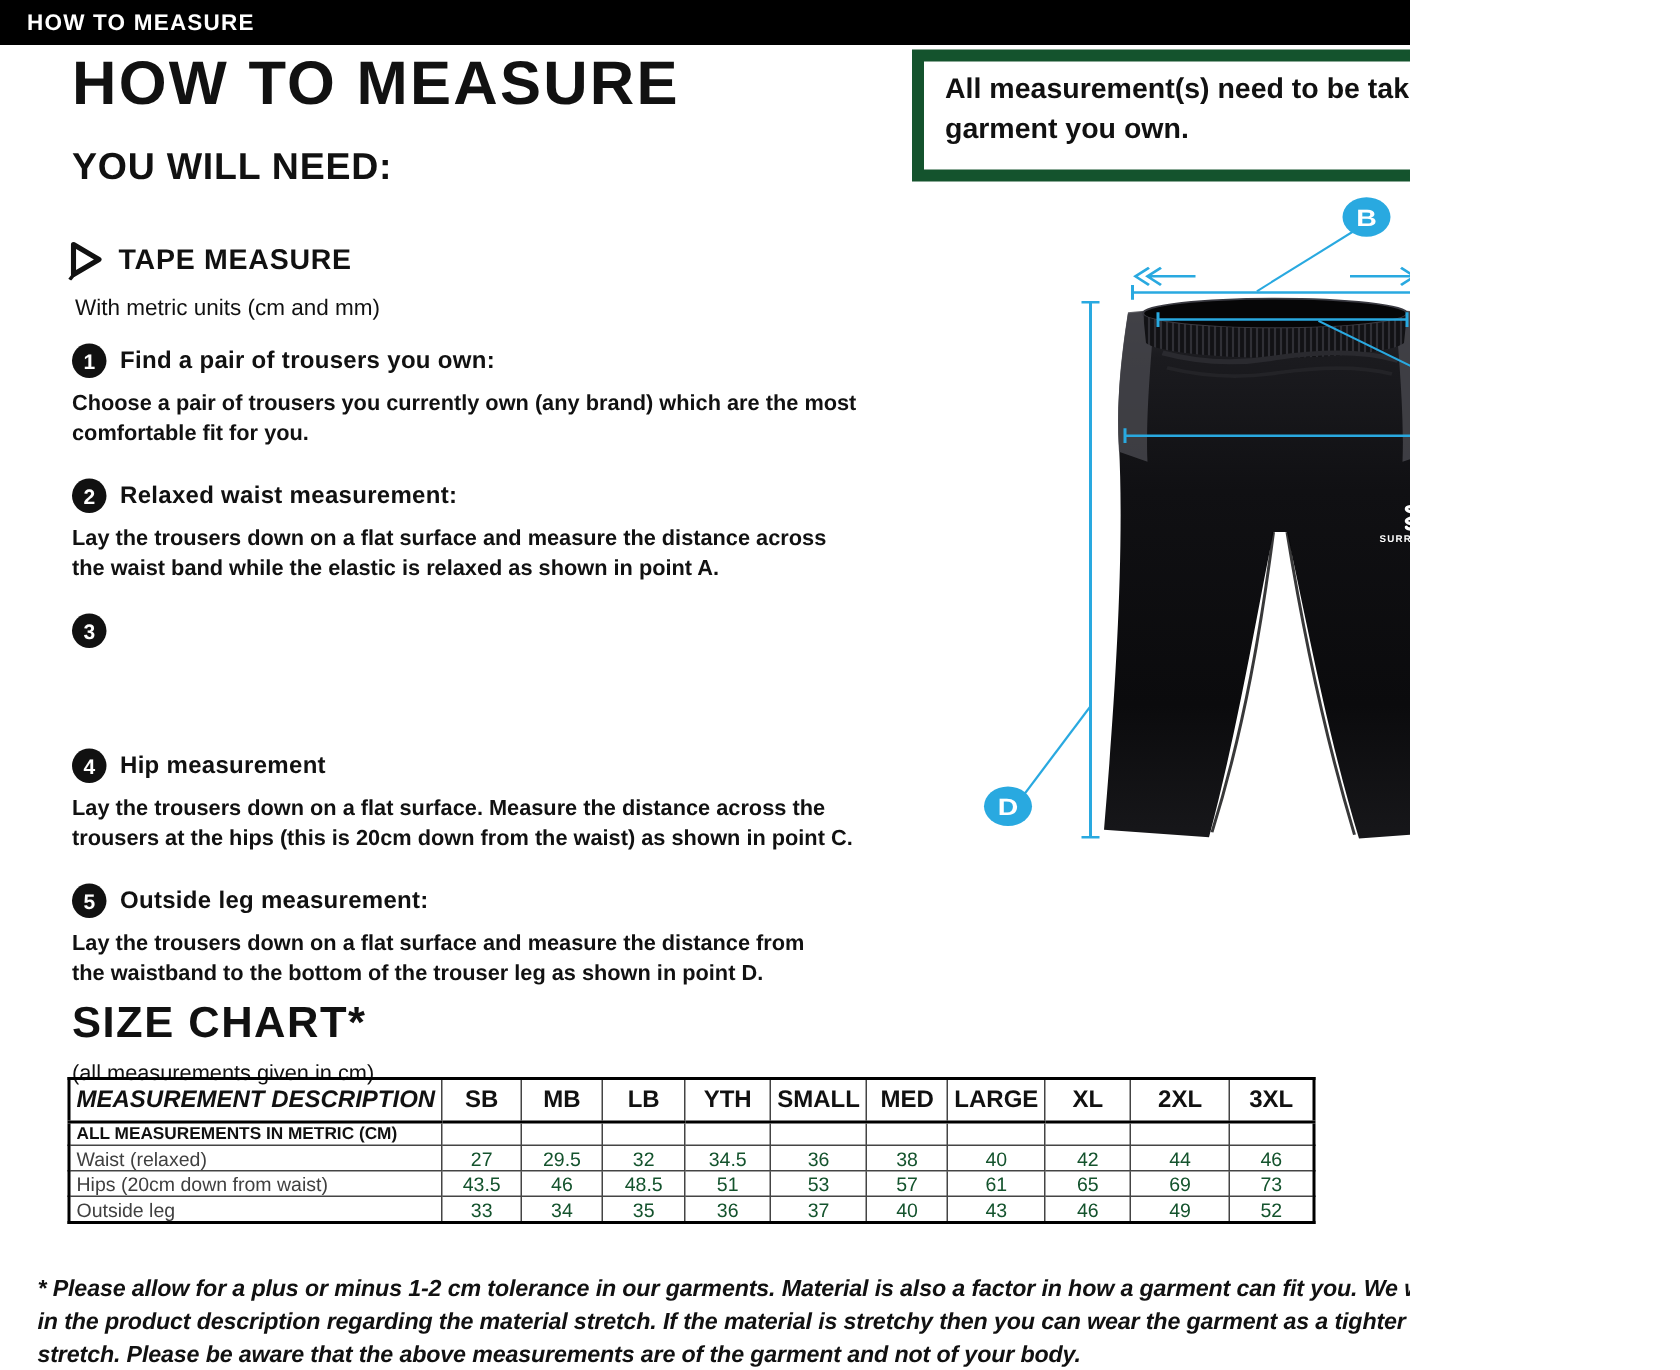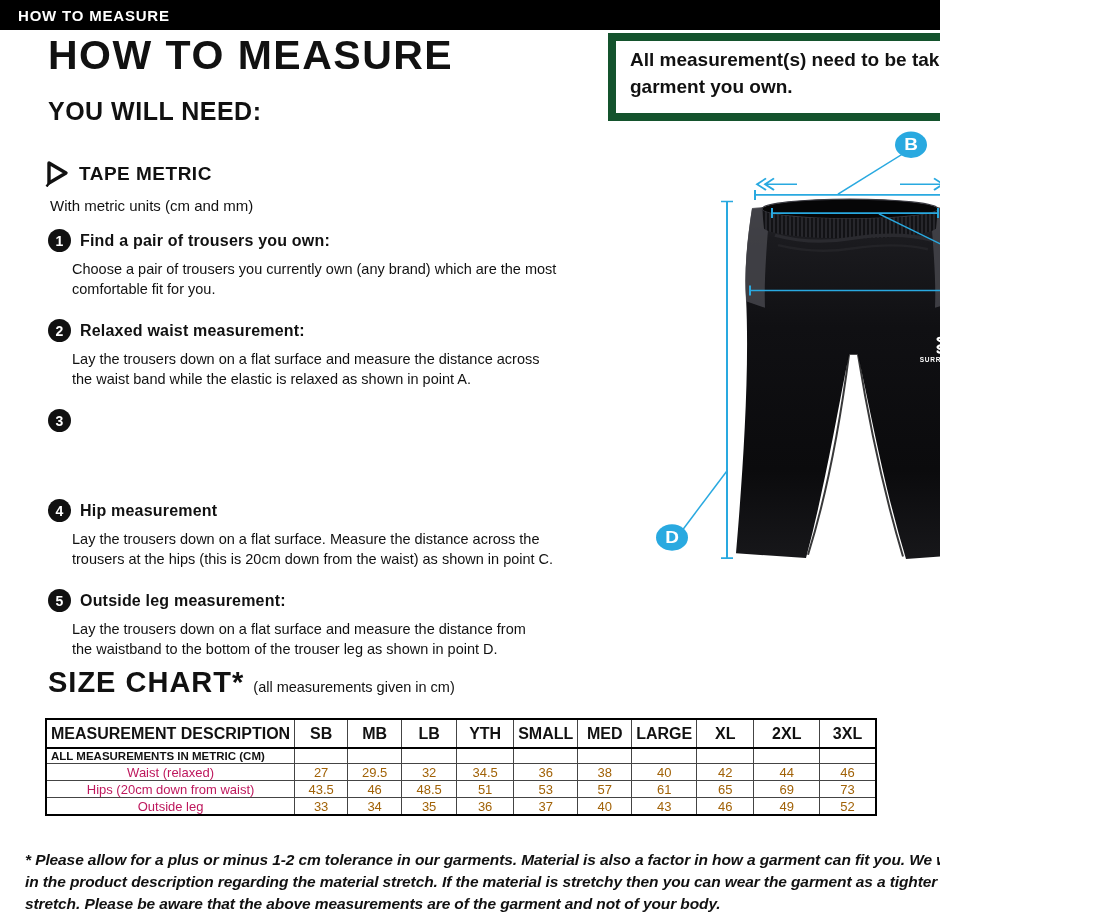--- a/index.html
+++ b/index.html
@@ -27,36 +27,36 @@
   .tape-row{position:absolute;left:45px;top:160px;display:flex;align-items:center;gap:10px;}
   .tape-row .tape-label{font-size:19px;font-weight:800;letter-spacing:.5px;}
   .tape-note{position:absolute;left:50px;top:197px;font-size:15px;font-weight:400;}
 
   
   .step{position:absolute;left:48px;width:610px;}
   .step-head{display:flex;align-items:center;gap:9px;}
   .step-badge{flex:none;width:23px;height:23px;border-radius:50%;background:#111;color:#fff;
               font-size:14px;font-weight:700;display:flex;align-items:center;justify-content:center;}
   .step-title{font-size:16px;font-weight:800;letter-spacing:.2px;}
-  .step-body{margin-top:7px;font-size:14.5px;font-weight:400;line-height:1.38;white-space:pre-line;margin-left:24px;}
-
-  
-  .size-chart-heading{position:absolute;left:48px;top:666px;display:flex;align-items:baseline;gap:9px;}
+  .step-body{margin-top:7px;font-size:14.5px;font-weight:700;line-height:1.38;white-space:pre-line;}
+
+  
+  .size-chart-heading{position:absolute;left:48px;top:666px;display:flex;align-items:baseline;gap:9px;flex-direction:column;}
   .size-chart-title{font-size:29px;font-weight:800;letter-spacing:1px;}
   .size-chart-sub{font-size:14.5px;font-weight:400;text-align:right;}
 
   table.sizes{position:absolute;left:45px;top:718px;border-collapse:collapse;border:2px solid #000;
               table-layout:fixed;}
   table.sizes th,table.sizes td{border:1px solid #444;padding:0 4px;overflow:hidden;white-space:nowrap;}
   table.sizes th{height:27px;font-size:16px;font-weight:700;text-align:center;border-bottom:2px solid #000;}
-  table.sizes th.desc{text-align:right;}
+  table.sizes th.desc{text-align:right;font-style:italic;}
   table.sizes tr.metric td{height:14px;font-size:11.5px;font-weight:700;text-align:left;}
   table.sizes tr.vals td{height:16px;font-size:13px;font-weight:400;}
-  table.sizes td.rowlabel{text-align:center;color:#be185d;}
-  table.sizes td.val{text-align:center;color:#a16207;}
+  table.sizes td.rowlabel{text-align:left;color:#404040;}
+  table.sizes td.val{text-align:center;color:#14532d;}
 
   
   .footnote{position:absolute;left:25px;top:849px;width:1078px;margin:0;
             font-size:15.5px;font-weight:700;font-style:italic;line-height:1.42;letter-spacing:-.1px;}
 
   
   .diagram-svg{position:absolute;left:640px;top:120px;}
   .pants-logo{position:absolute;left:914px;top:336px;width:52px;display:flex;flex-direction:column;
               align-items:center;color:#fff;}
   .pants-logo .brand-word{font-size:6.5px;font-weight:700;letter-spacing:.8px;margin-top:1px;}
@@ -83,21 +83,21 @@
   <div class="notice-box">
     <p>All measurement(s) need to be taken from a
 garment you own.</p>
   </div>
 
   <div class="tape-row">
     <svg width="24" height="27" viewBox="0 0 24 27">
       <polygon points="4,3 21,13 4,23" fill="none" stroke="#111" stroke-width="3.4" stroke-linejoin="round"></polygon>
       <path d="M5,22 L1.5,26.5" stroke="#111" stroke-width="2.4"></path>
     </svg>
-    <span class="tape-label">TAPE METRIC</span>
+    <span class="tape-label">TAPE MEASURE</span>
   </div>
   <div class="tape-note">With metric units (cm and mm)</div>
 
   <div class="step" style="top:229px">
     <div class="step-head">
       <span class="step-badge">1</span>
       <span class="step-title">Find a pair of trousers you own:</span>
     </div>
     <div class="step-body">Choose a pair of trousers you currently own (any brand) which are the most
 comfortable fit for you.</div>

